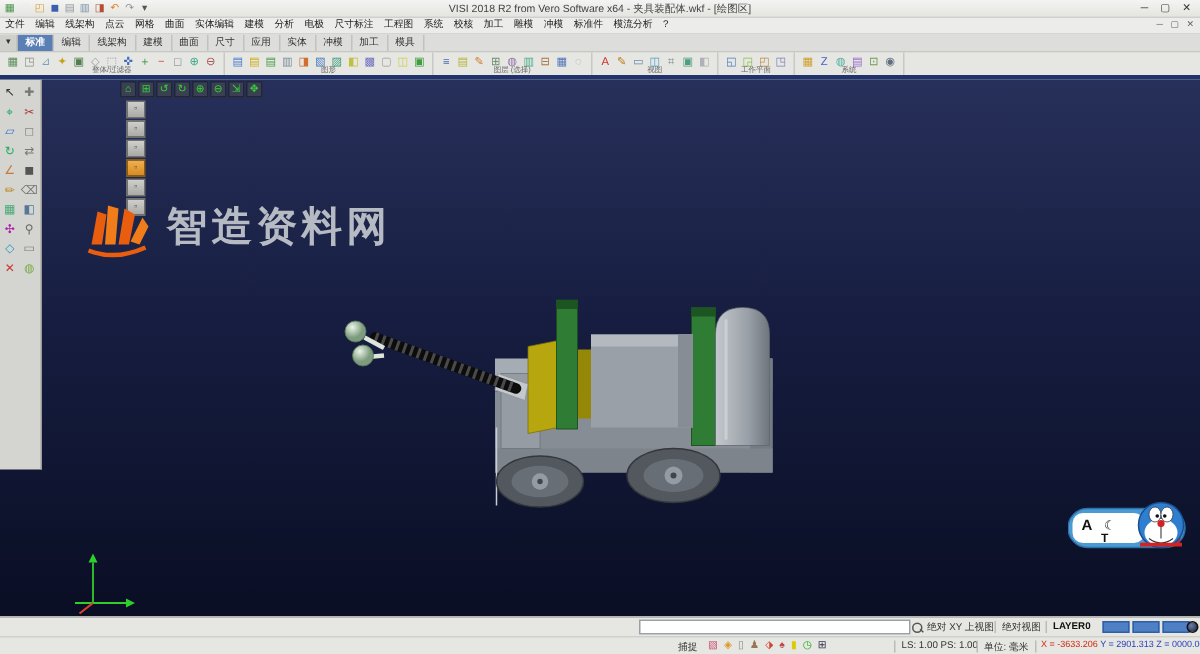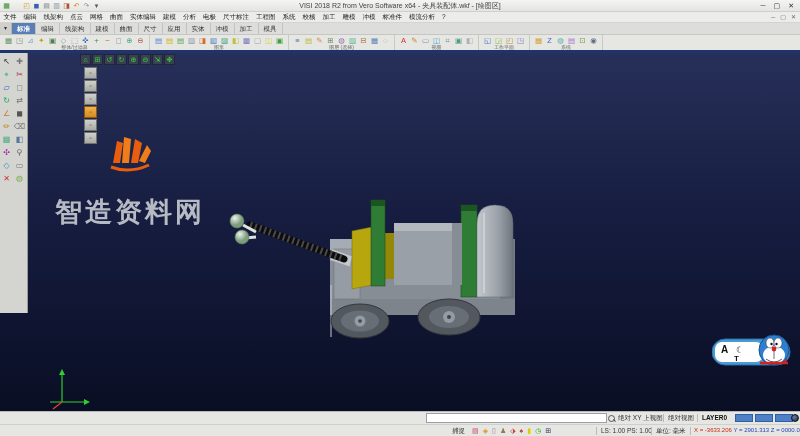--- a/index.html
+++ b/index.html
@@ -48,21 +48,21 @@
 
   #view-toolbar{position:absolute;left:80px;top:1px;display:flex;gap:1px;}
   #view-toolbar>span{width:11px;height:11px;background:#3a4052;border:1px solid #20263a;
     font-size:7px;line-height:10px;text-align:center;color:#35d435;box-sizing:border-box;}
 
   #side-buttons{position:absolute;left:84px;top:14px;display:flex;flex-direction:column;gap:1px;}
   #side-buttons>span{width:13px;height:12px;background:linear-gradient(#cfcfcb,#a9a9a5);
     border:1px solid #70706c;box-sizing:border-box;font-size:6px;line-height:10px;text-align:center;color:#555;}
   #side-buttons>span.hl{background:linear-gradient(#f0b050,#d88a20);border-color:#8a5a10;}
 
-  #watermark{position:absolute;left:55px;top:76px;display:flex;align-items:center;gap:21px;flex-direction:column;}
+  #watermark{position:absolute;left:55px;top:76px;display:flex;align-items:center;gap:10px;}
   #wm-text{font-size:27px;font-weight:bold;color:#b6bac2;letter-spacing:3px;}
 
   #ime{position:absolute;left:712px;top:276px;width:84px;height:46px;}
 
   
   .sbar{position:relative;height:12px;background:#e6e6e2;}
   #sbar1{border-top:1px solid #b8b8b4;}
   #sbar2{border-top:1px solid #cfcfcb;}
   .s-txt{position:absolute;top:2px;font-size:6.5px;color:#333;white-space:nowrap;}
   #cmd-input{position:absolute;left:426px;top:1px;width:175px;height:8px;border:1px solid #9aa0a6;

